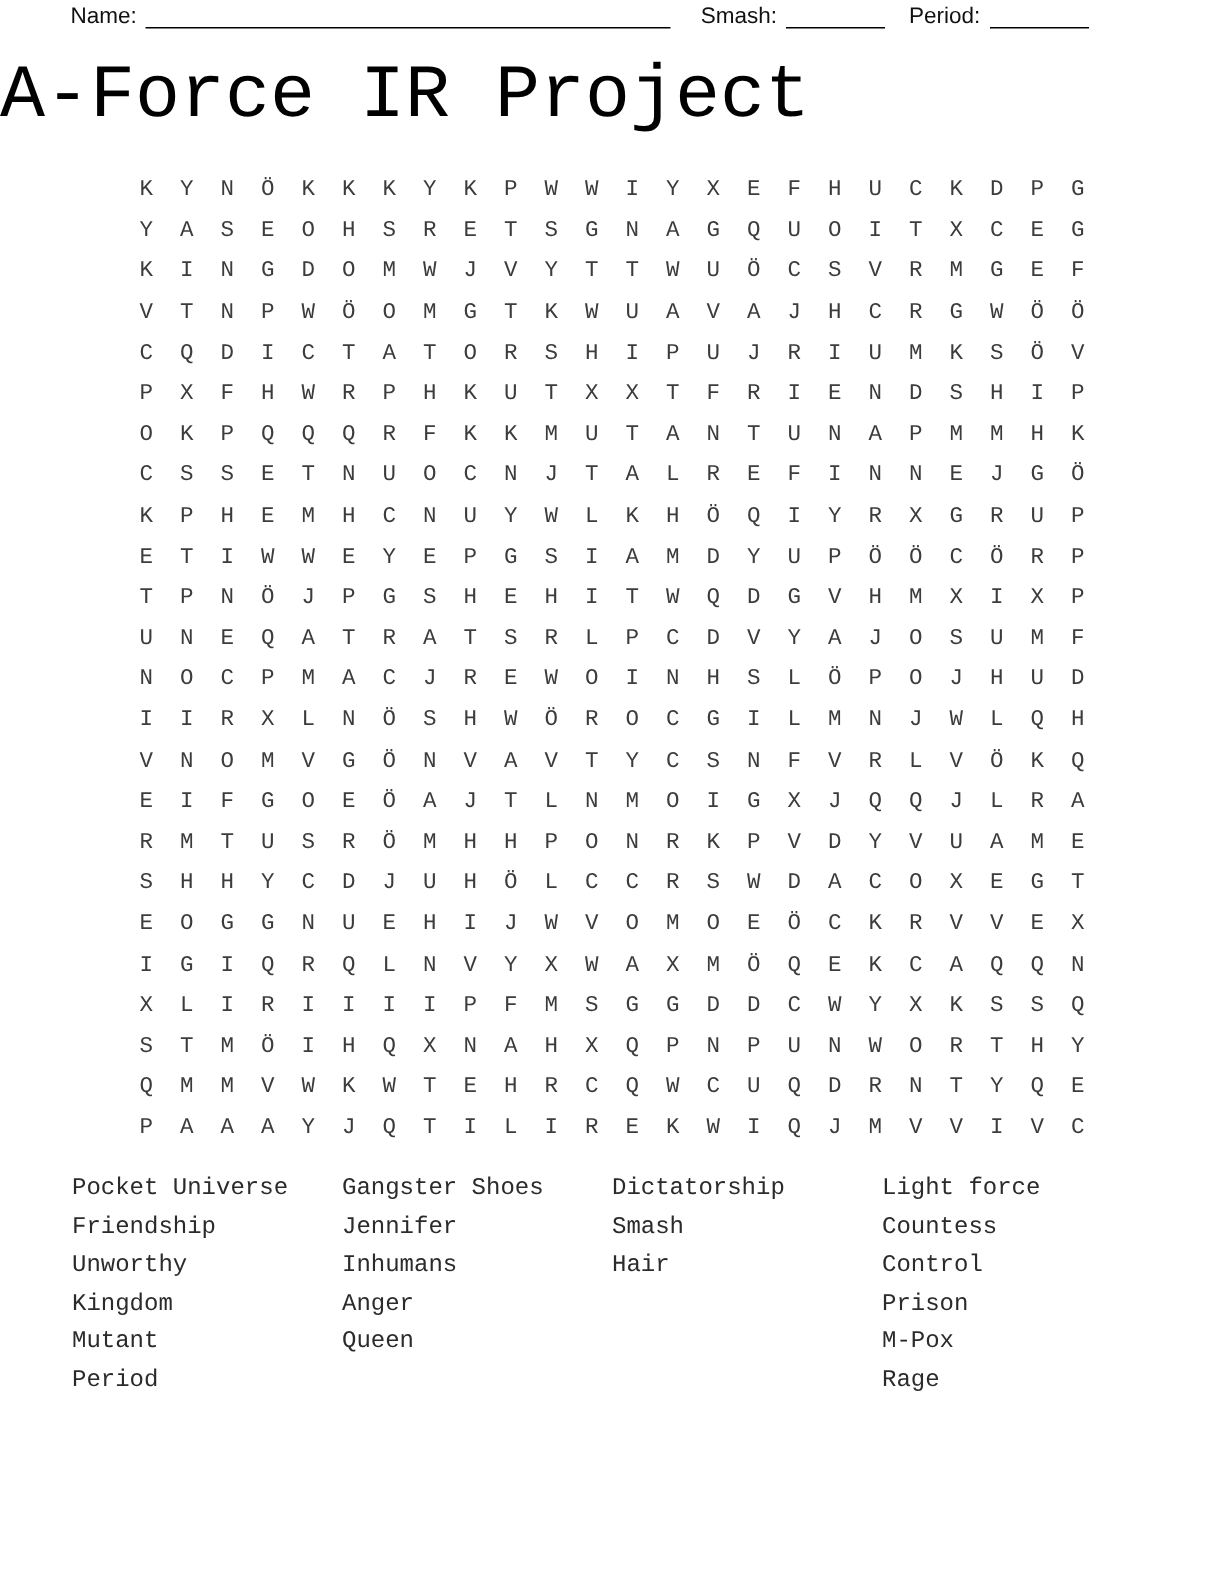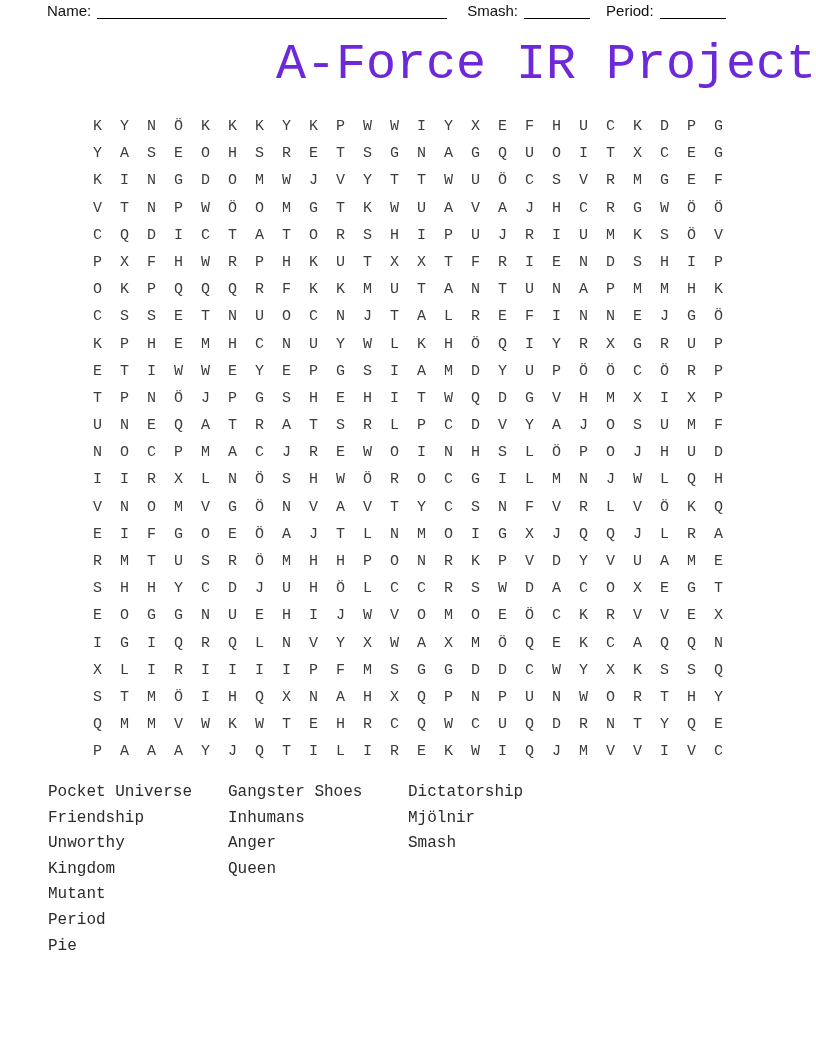--- a/index.html
+++ b/index.html
@@ -32,25 +32,25 @@
   .date-label   { margin-left: 20px; }
   .blank-date   { width: 66px;  margin-left: 6px; }
   .period-label { margin-left: 16px; }
   .blank-period { width: 66px;  margin-left: 6px; }
 
   .title {
     position: absolute;
     top: 36px;
     left: 0;
     width: 100%;
-    text-align: right;
+    text-align: left;
     font-family: "Liberation Mono", monospace;
     font-size: 50px;
     font-weight: 400;
-    color: #6d28d9;
+    color: #000000;
     white-space: nowrap;
   }
 
   .grid {
     position: absolute;
     top: 113px;
     left: 84px;
   }
   .grid-row {
     display: flex;
@@ -727,28 +727,36 @@
     </div>
 
   <div class="word-bank">
       <div class="word-col">
         <div class="word">Pocket Universe</div>
         <div class="word">Friendship</div>
         <div class="word">Unworthy</div>
         <div class="word">Kingdom</div>
         <div class="word">Mutant</div>
         <div class="word">Period</div>
-        <div class="word">Pie</div>
       </div>
       <div class="word-col">
         <div class="word">Gangster Shoes</div>
+        <div class="word">Jennifer</div>
         <div class="word">Inhumans</div>
         <div class="word">Anger</div>
         <div class="word">Queen</div>
       </div>
       <div class="word-col">
         <div class="word">Dictatorship</div>
-        <div class="word">Mjölnir</div>
         <div class="word">Smash</div>
+        <div class="word">Hair</div>
+      </div>
+      <div class="word-col">
+        <div class="word">Light force</div>
+        <div class="word">Countess</div>
+        <div class="word">Control</div>
+        <div class="word">Prison</div>
+        <div class="word">M-Pox</div>
+        <div class="word">Rage</div>
       </div>
     </div>
 
 </div>
 
 </body></html>

